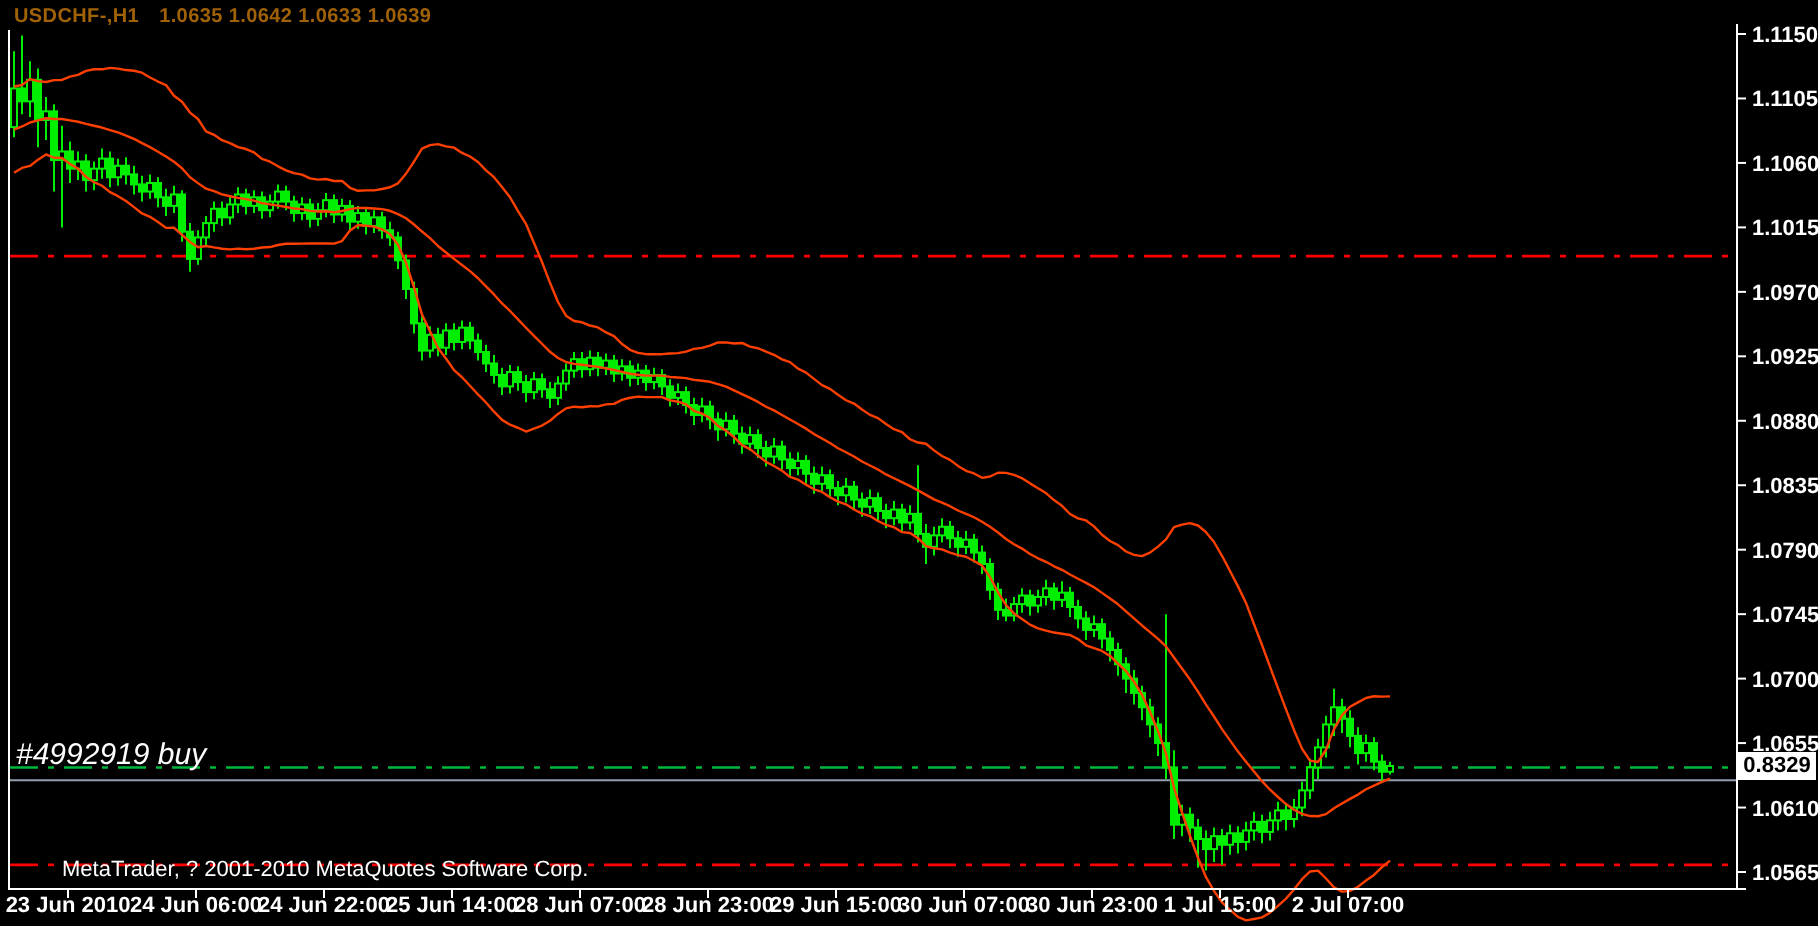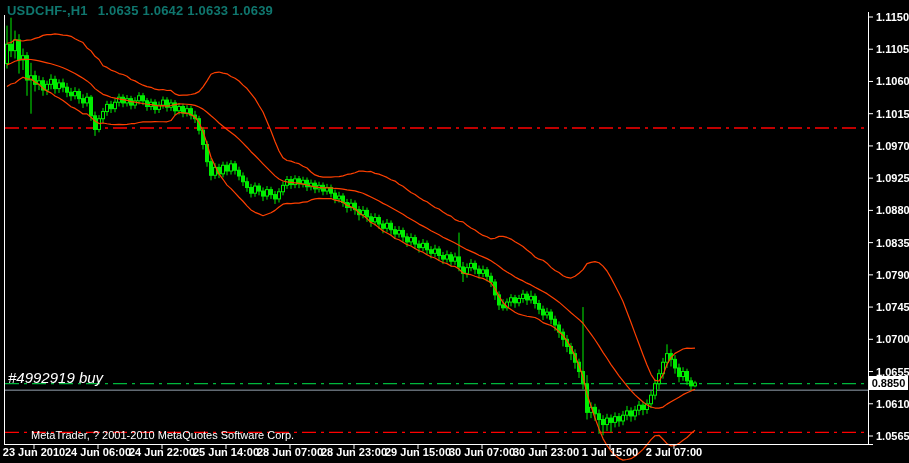--- a/index.html
+++ b/index.html
@@ -3,21 +3,21 @@
 <meta charset="utf-8">
 <style>
   html,body{margin:0;padding:0;background:#222;}
   #chart-window{
     position:relative;width:909px;height:463px;background:#000;
     font-family:"Liberation Sans",sans-serif;overflow:hidden;
   }
   #plot{position:absolute;left:0;top:0;}
   .axis-text{font-family:"Liberation Sans",sans-serif;font-size:11px;font-weight:700;fill:#ffffff;}
   #title-bar{
-    position:absolute;left:7px;top:3px;color:#0f766e;font-size:13px;font-weight:700;
+    position:absolute;left:7px;top:3px;color:#a16207;font-size:10px;font-weight:700;
     letter-spacing:0.2px;white-space:pre;z-index:5;
   }
   #title-bar .gap{display:inline-block;width:10px;}
   #order-label{
     position:absolute;left:8px;color:#ffffff;font-size:15px;font-weight:400;z-index:4;font-style:italic;
   }
   #copyright{
     position:absolute;left:6px;color:#ffffff;font-size:11px;font-weight:400;z-index:4;padding-left:25px;
   }
   #price-box{
@@ -433,14 +433,14 @@
       <line x1="546" y1="445" x2="546" y2="449" stroke="#ffffff" stroke-width="1"></line>
       <text x="546" y="456" class="axis-text" text-anchor="middle">30 Jun 23:00</text>
       <line x1="610" y1="445" x2="610" y2="449" stroke="#ffffff" stroke-width="1"></line>
       <text x="610" y="456" class="axis-text" text-anchor="middle">1 Jul 15:00</text>
       <line x1="674" y1="445" x2="674" y2="449" stroke="#ffffff" stroke-width="1"></line>
       <text x="674" y="456" class="axis-text" text-anchor="middle">2 Jul 07:00</text>
     </svg>
   <div id="title-bar"><span>USDCHF-,H1</span><span class="gap"></span><span>1.0635 1.0642 1.0633 1.0639</span></div>
   <div id="order-label" style="top: 368.715px;">#4992919 buy</div>
   <div id="copyright" style="top: 429px;">MetaTrader, ? 2001-2010 MetaQuotes Software Corp.</div>
-  <div id="price-box" style="top: 375.998px;">0.8850</div>
+  <div id="price-box" style="top: 375.998px;">0.8329</div>
 </div>
 
 </body></html>

